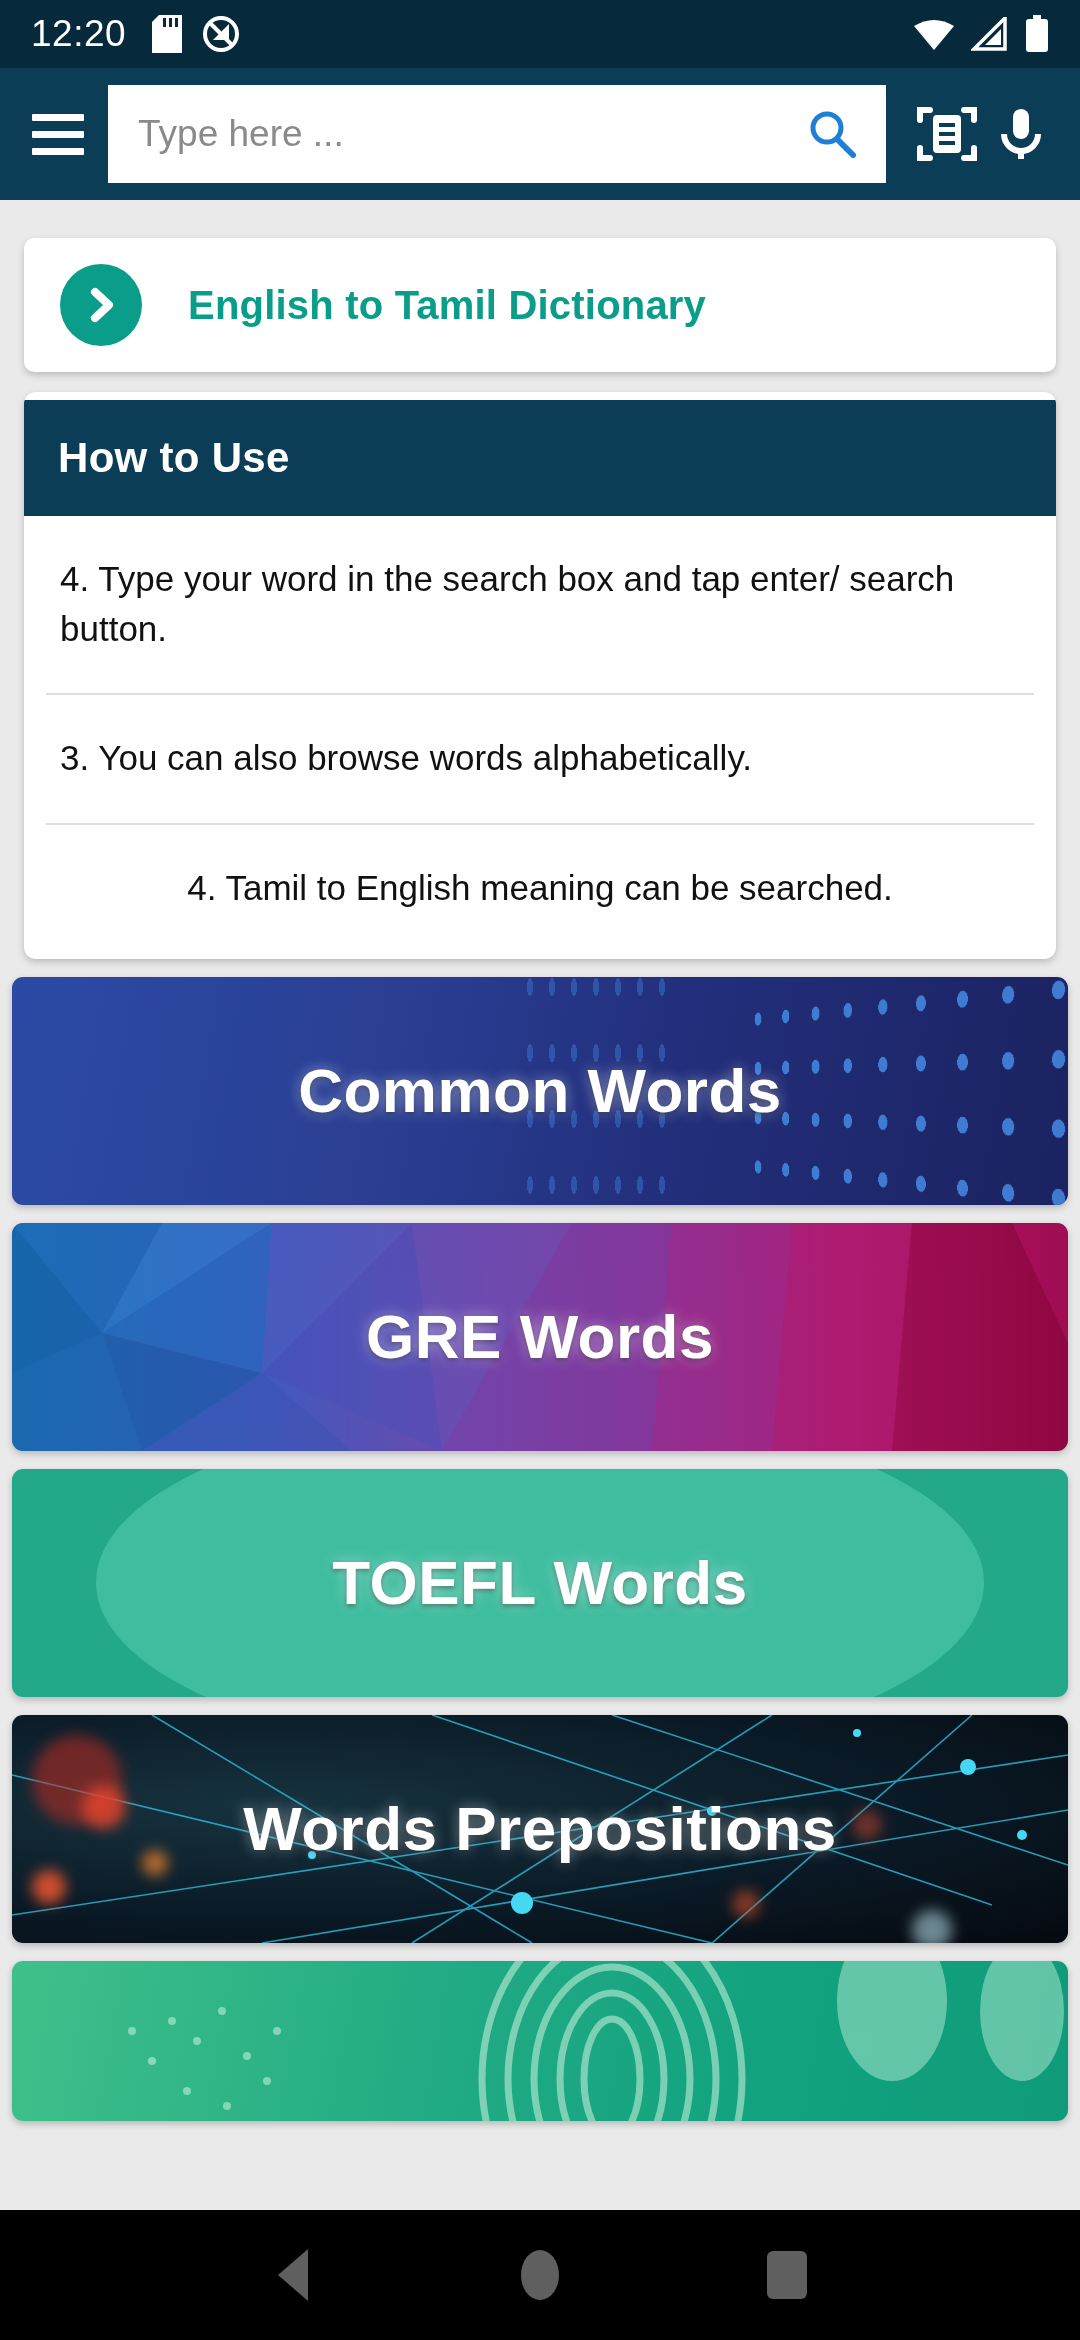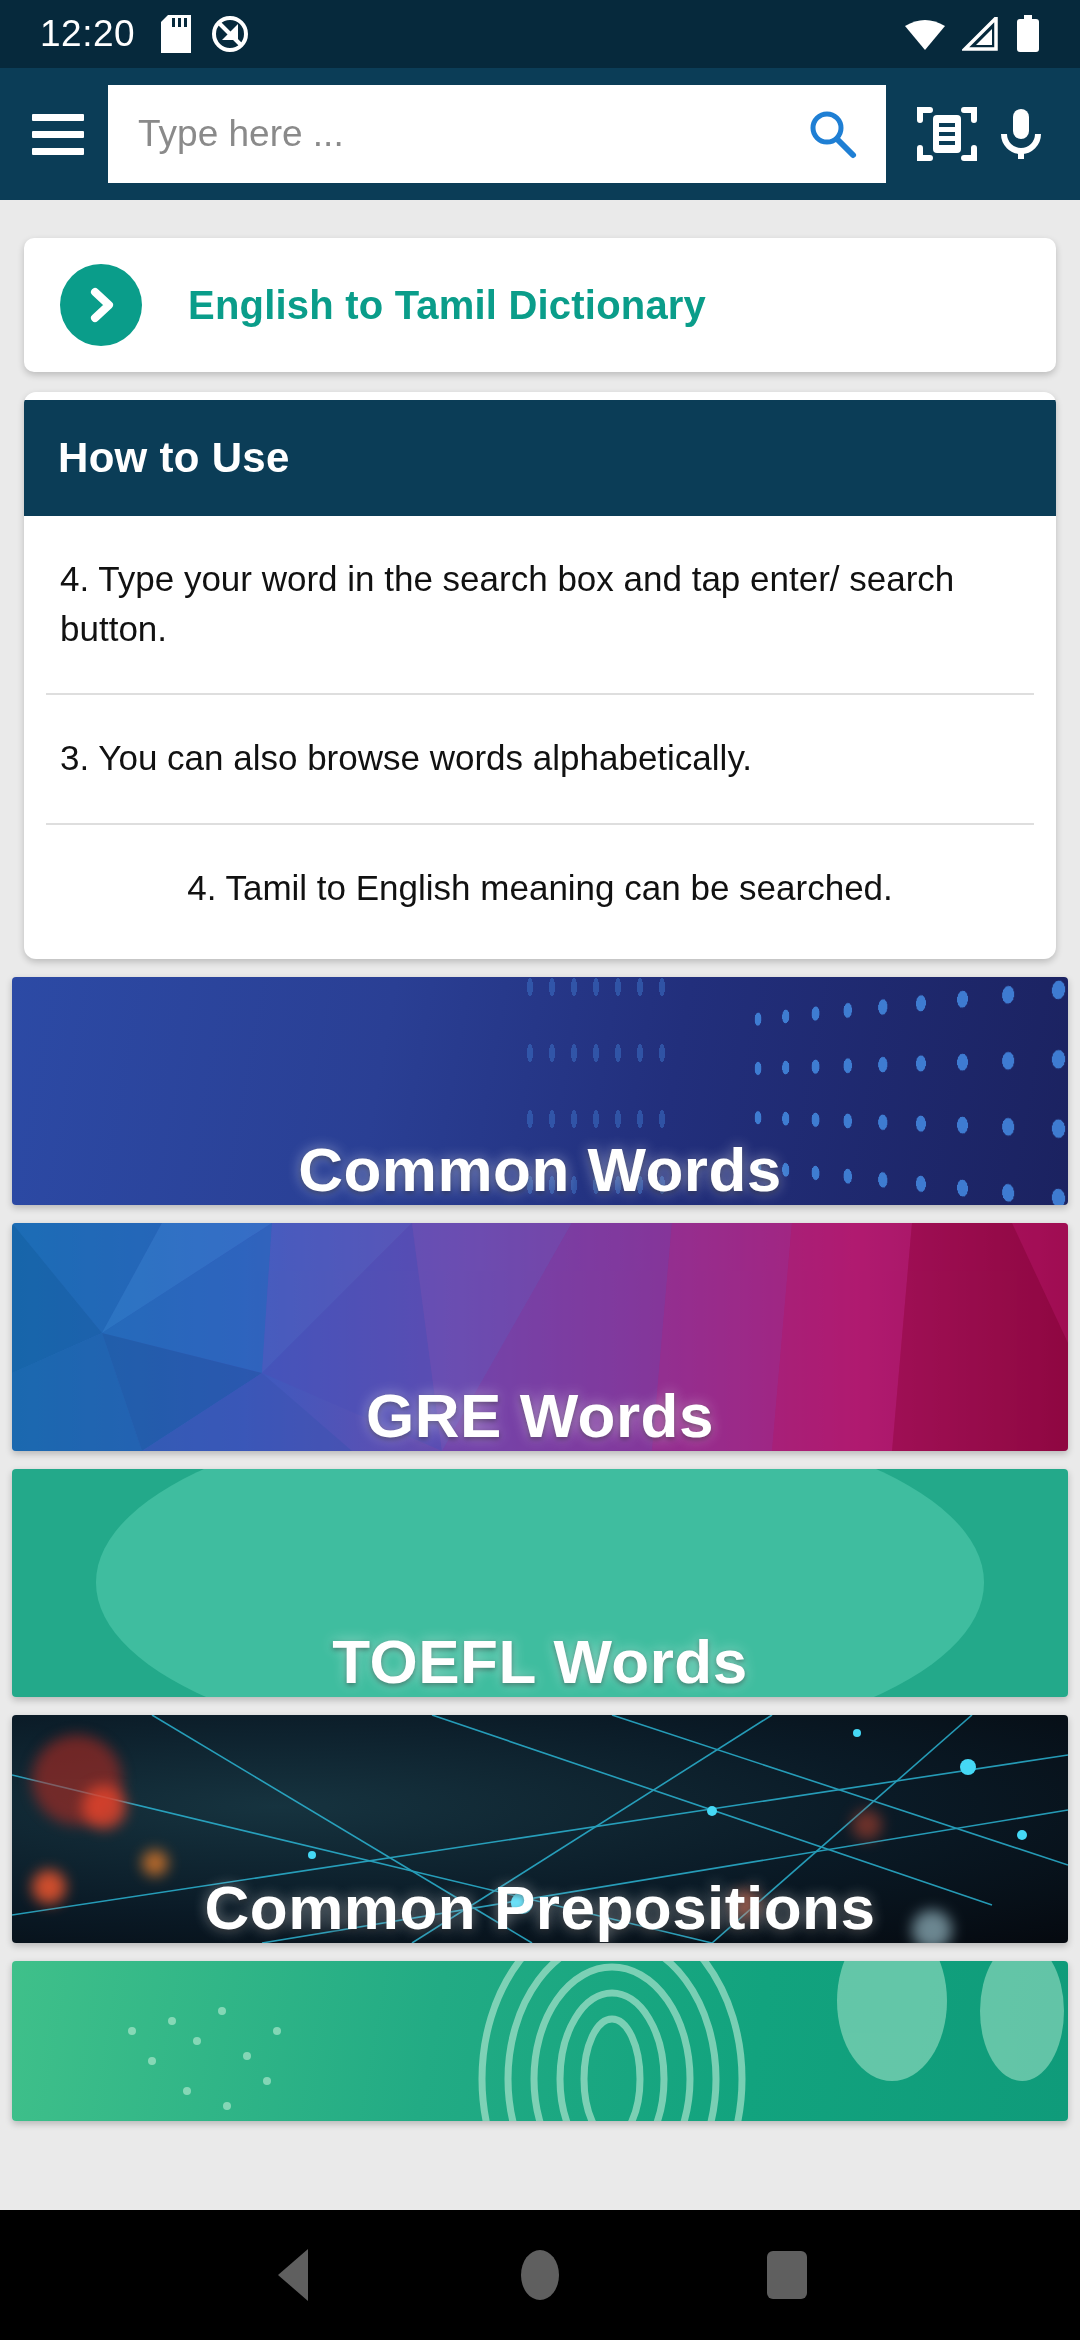--- a/index.html
+++ b/index.html
@@ -7,21 +7,21 @@
     width:1080px; height:2340px;
     background:#000;
     font-family:"Liberation Sans", sans-serif;
     overflow:hidden;
   }
   #screen { width:1080px; height:2340px; position:relative; background:#eaeaea; }
 
   
   .statusbar{
     height:68px; background:#06293c; display:flex; align-items:center;
-    padding:0 40px; color:#fff; position:relative;
+    padding:0 31px; color:#fff; position:relative;
   }
   .clock{ font-size:37px; letter-spacing:.5px; font-weight:400; }
   .sb-left-icons{ display:flex; align-items:center; gap:20px; margin-left:26px; }
   .sb-right{ margin-left:auto; display:flex; align-items:center; gap:16px; }
 
   
   .appbar{
     height:132px; background:#0b3d57; display:flex; align-items:center;
     padding:0 22px; position:relative;
   }
@@ -69,23 +69,23 @@
   .howto-list{ padding:0 22px; }
   .howto-item{
     font-size:35px; color:#111; line-height:1.42; padding:38px 14px 40px 14px;
     border-bottom:2px solid #dedede;
   }
   .howto-item:last-child{ border-bottom:none;text-align:center; }
 
   
   .banner{
     position:relative; height:228px; margin:18px 12px 0 12px;
-    border-radius:4px; overflow:hidden;
+    border-radius:11px; overflow:hidden;
     box-shadow:0 3px 7px rgba(0,0,0,.22);
-    display:flex; align-items:flex-end; justify-content:center;
+    display:flex; align-items:center; justify-content:center;
   }
   .banner-txt{
     position:relative; z-index:5; color:#fff; font-weight:bold;
     font-size:62px; letter-spacing:.5px;
     text-shadow:0 0 14px rgba(255,255,255,.45), 0 2px 5px rgba(0,0,0,.45);
   }
   .bg{ position:absolute; inset:0; }
 
   
   .bg-common{ background:linear-gradient(100deg,#2c4aa5 0%,#2a3f94 35%,#222f7c 62%,#1b2260 100%); }
@@ -288,21 +288,21 @@
             <circle cx="300" cy="140" r="4"></circle>
         </g>
       </svg>
       <div class="bokeh" style="left:20px;top:20px;width:90px;height:90px;background:#c22b20;opacity:.55"></div>
       <div class="bokeh" style="left:70px;top:70px;width:44px;height:44px;background:#e8452c;opacity:.8"></div>
       <div class="bokeh" style="left:20px;top:155px;width:34px;height:34px;background:#f0562e;opacity:.85"></div>
       <div class="bokeh" style="left:130px;top:135px;width:26px;height:26px;background:#e07a2a;opacity:.8"></div>
       <div class="bokeh" style="left:840px;top:95px;width:30px;height:30px;background:#c0452e;opacity:.55"></div>
       <div class="bokeh" style="left:720px;top:175px;width:28px;height:28px;background:#d4502c;opacity:.6"></div>
       <div class="bokeh" style="left:900px;top:195px;width:40px;height:40px;background:#bfe9f5;opacity:.55"></div>
-      <span class="banner-txt">Common Prepositions</span>
+      <span class="banner-txt">Words Prepositions</span>
     </div>
 
     <div class="banner banner-cut">
       <div class="bg bg-oxf"></div>
       <svg class="rings" viewBox="0 0 1056 228" preserveAspectRatio="none">
         <g fill="none" stroke="#cdf3e0" opacity="0.55">
           <ellipse cx="600" cy="118" rx="28" ry="60" stroke-width="7"></ellipse>
           <ellipse cx="600" cy="118" rx="52" ry="86" stroke-width="7"></ellipse>
           <ellipse cx="600" cy="118" rx="78" ry="112" stroke-width="7"></ellipse>
           <ellipse cx="600" cy="118" rx="104" ry="140" stroke-width="7"></ellipse>

